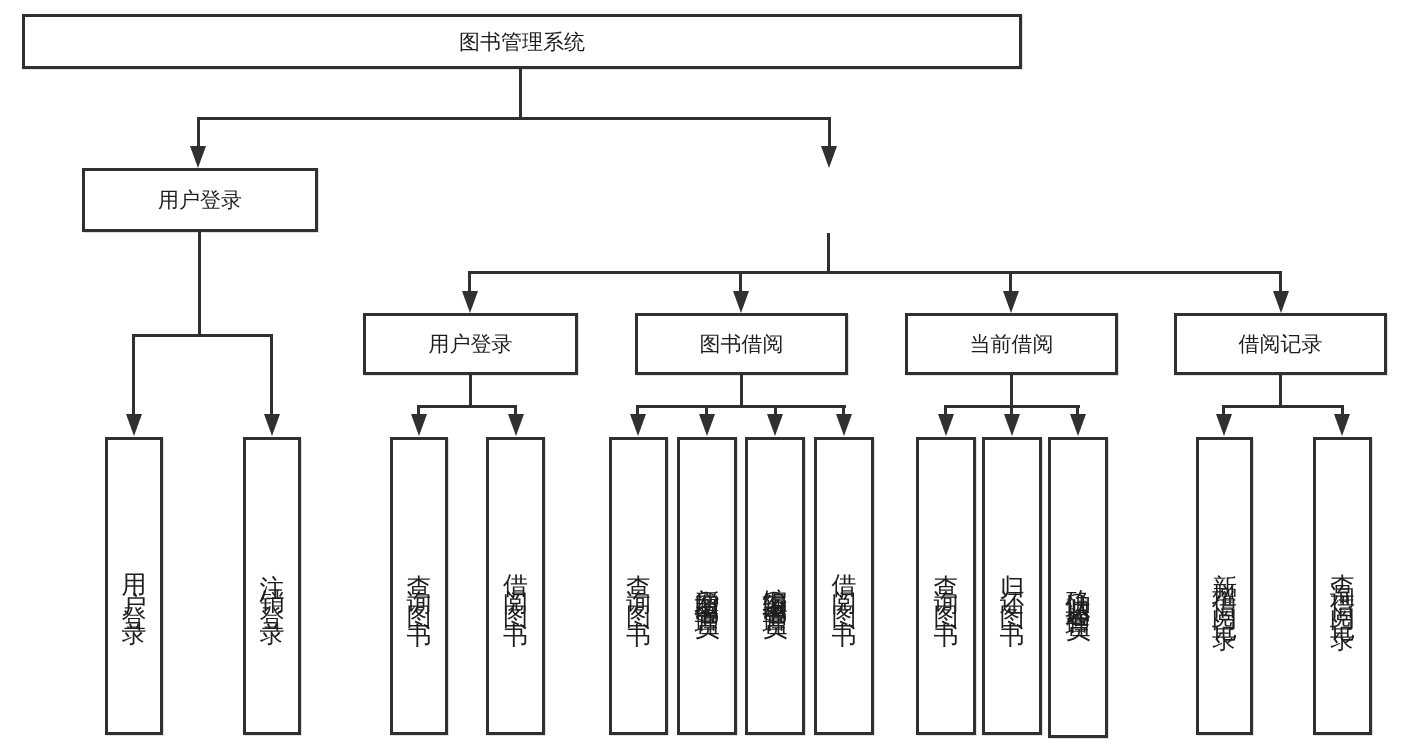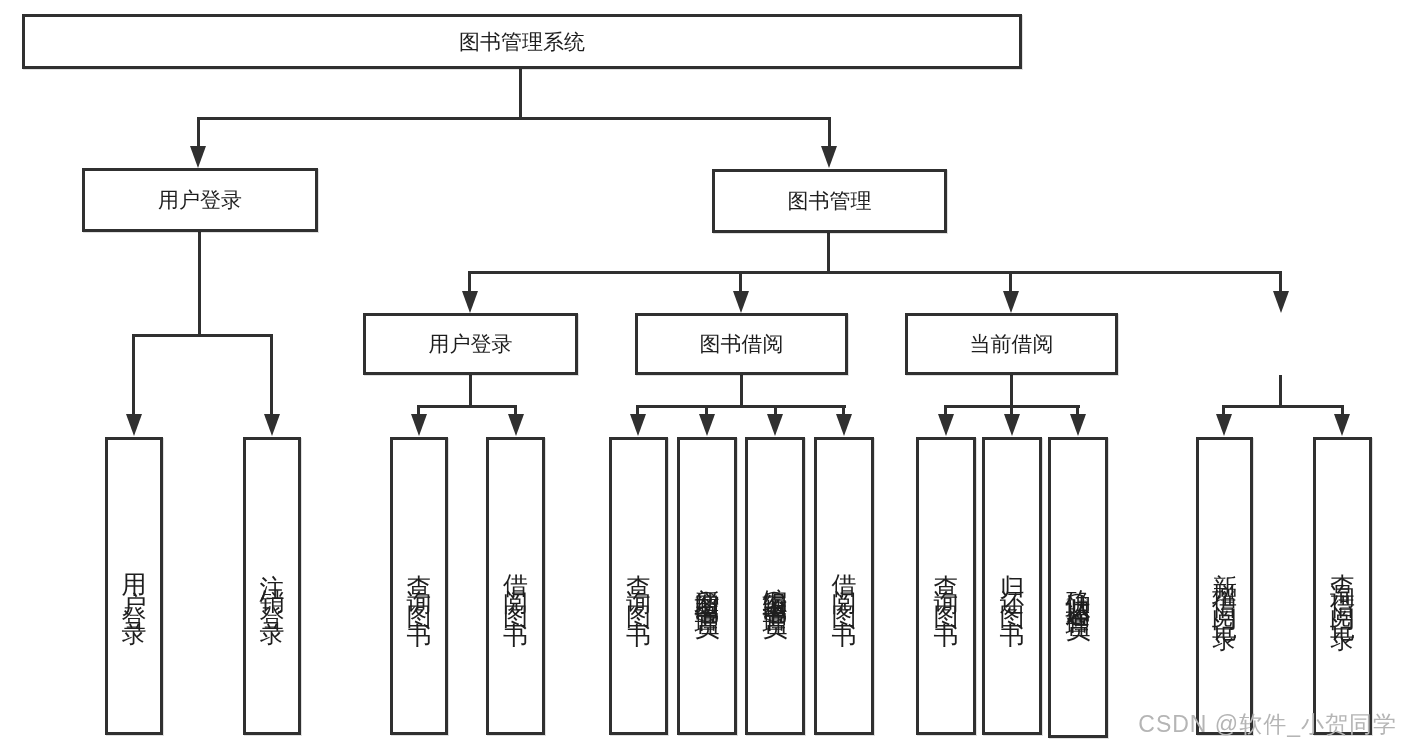--- a/index.html
+++ b/index.html
@@ -7,21 +7,21 @@
     --text: #1e1e1e;
     --watermark: #b5b5b5;
     --bg: #ffffff;
   }
   html, body { margin: 0; padding: 0; background: var(--bg); }
   .canvas {
     position: relative;
     width: 1405px;
     height: 747px;
     background: var(--bg);
-    font-family: Liberation Sans, sans-serif;
+    font-family: Liberation Serif, serif;
     color: var(--text);
     overflow: hidden;
   }
   
   .v { position: absolute; width: 3px; background: var(--line); }
   .h { position: absolute; height: 3px; background: var(--line); }
   .arr {
     position: absolute; width: 0; height: 0;
     border-left: 8px solid transparent;
     border-right: 8px solid transparent;
@@ -130,36 +130,36 @@
   <div class="arr" style="left:1334px; top:414px;"></div>
 
   <div class="box" style="left:22px; top:14px; width:1000px; height:55px;">
     <span>图书管理系统</span>
   </div>
 
   <div class="box" style="left:82px; top:168px; width:236px; height:64px;">
     <span>用户登录</span>
   </div>
 
-  <div class="box" style="left:712px; top:169px; width:235px; height:64px;">
-    <span>图书管理</span>
-  </div>
 
   <div class="box" style="left:363px; top:313px; width:215px; height:62px;">
     <span>用户登录</span>
   </div>
 
   <div class="box" style="left:905px; top:313px; width:213px; height:62px;">
     <span>当前借阅</span>
   </div>
 
   <div class="box" style="left:635px; top:313px; width:213px; height:62px;">
     <span>图书借阅</span>
   </div>
 
+  <div class="box" style="left:1174px; top:313px; width:213px; height:62px;">
+    <span>借阅记录</span>
+  </div>
 
   <div class="leaf sp-wide" style="left:105px; width:58px;">
     <span>用户登录</span>
   </div>
   <div class="leaf sp-wide" style="left:243px; width:58px;">
     <span>注销登录</span>
   </div>
 
   <div class="leaf sp-wide" style="left:390px; width:58px;">
     <span>查询图书</span>
@@ -191,15 +191,14 @@
     <span>确认归还（管理员）</span>
   </div>
 
   <div class="leaf sp-med" style="left:1196px; width:57px;">
     <span>新增借阅记录</span>
   </div>
   <div class="leaf sp-med" style="left:1313px; width:59px;">
     <span>查询借阅记录</span>
   </div>
 
-  <div class="watermark">CSDN @软件_小贺同学</div>
 
 </div>
 
 </body></html>

